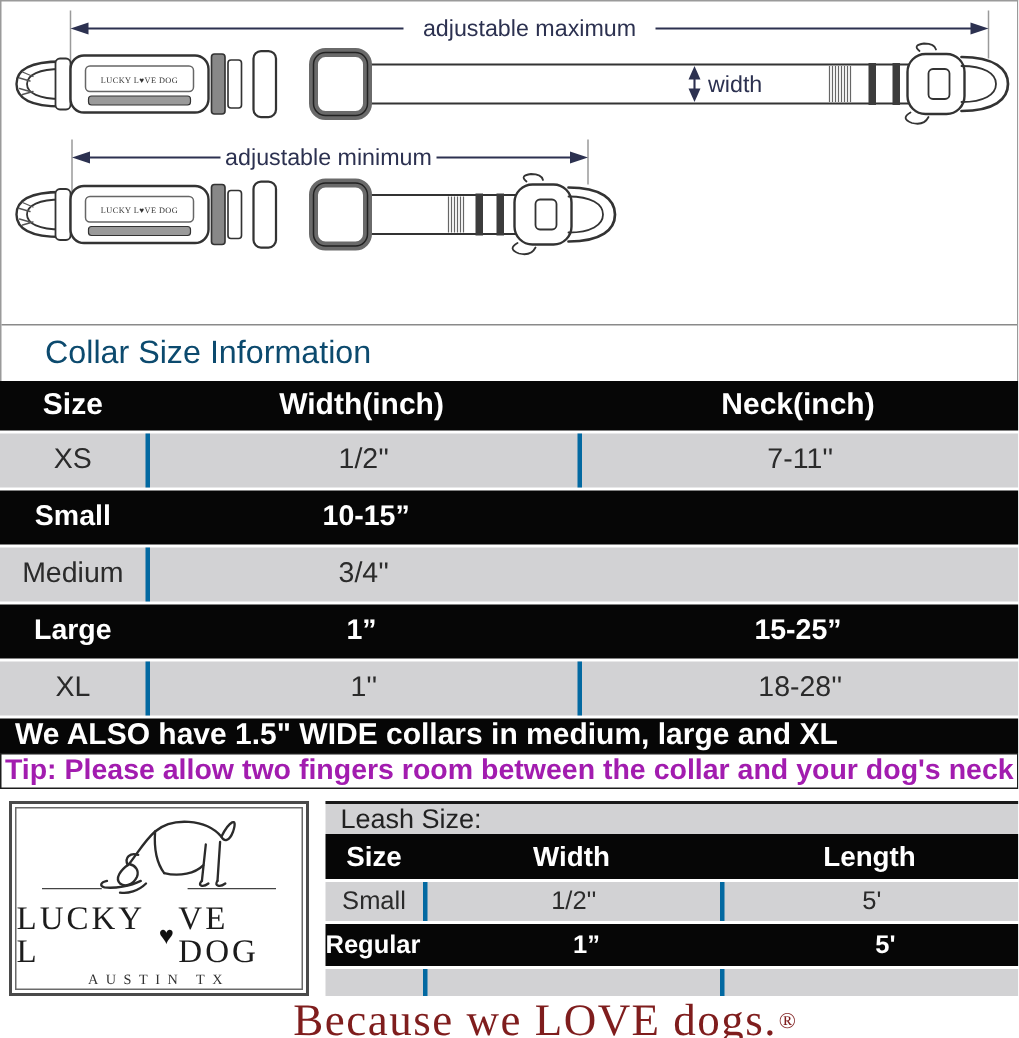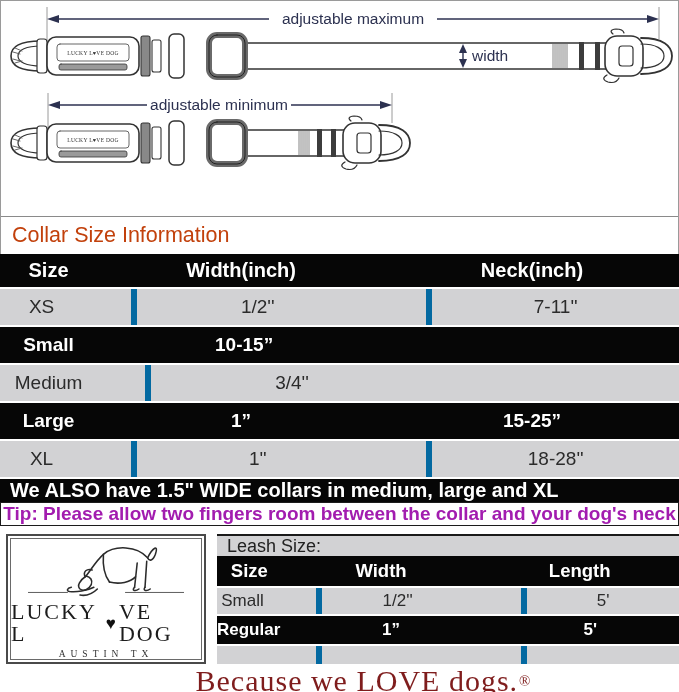--- a/index.html
+++ b/index.html
@@ -8,34 +8,34 @@
     font-family:"Liberation Sans", sans-serif;color:#1a1a1a;
     display:flex;flex-direction:column;overflow:hidden;box-sizing:border-box;
   }
   
   .top-frame{border:1px solid #9a9a9a;border-bottom:0;box-sizing:border-box;}
   .diagram{height:216px;border-bottom:1px solid #8a8a8a;box-sizing:border-box;}
   .diagram svg{display:block;}
   .dim-text{font-family:"Liberation Sans",sans-serif;font-size:15.5px;fill:#2c3150;}
   .brand-tiny{font-family:"Liberation Serif",serif;font-size:5.5px;fill:#333;letter-spacing:.3px;}
   .heading{
-    height:37px;display:flex;align-items:center;padding-left:11px;
-    font-size:21.5px;font-weight:400;color:#c2410c;box-sizing:border-box;
+    height:37px;display:flex;align-items:center;padding-left:29px;
+    font-size:21.5px;font-weight:400;color:#0c4a6e;box-sizing:border-box;
   }
   
   .ctable{display:flex;flex-direction:column;background:#fff;}
   .trow{display:flex;width:100%;box-sizing:border-box;}
   .trow > div{display:flex;align-items:center;justify-content:center;box-sizing:border-box;}
   .col-size{width:14.3%;}
   .col-mid{width:42.4%;}
   .col-last{width:43.3%;text-align:center;}
   .thead{height:33px;background:#060606;color:#fff;font-weight:bold;font-size:20px;}
   .ctable .trow.data{height:36px;margin-top:2px;font-size:19px;}
   .trow.gray{background:#d2d2d4;color:#2b2b2b;}
-  .trow.gray > div + div{border-left:6px solid #0369a1;margin-left:48px;}
+  .trow.gray > div + div{border-left:3px solid #0369a1;}
   .trow.black{background:#060606;color:#fff;font-weight:bold;}
   
   .banner{
     height:34px;margin-top:2px;background:#060606;color:#fff;
     display:flex;align-items:center;padding-left:10px;
     font-size:20px;font-weight:bold;box-sizing:border-box;
   }
   .tip{
     height:31px;border:1px solid #1c1c1c;box-sizing:border-box;
     display:flex;align-items:center;justify-content:center;

